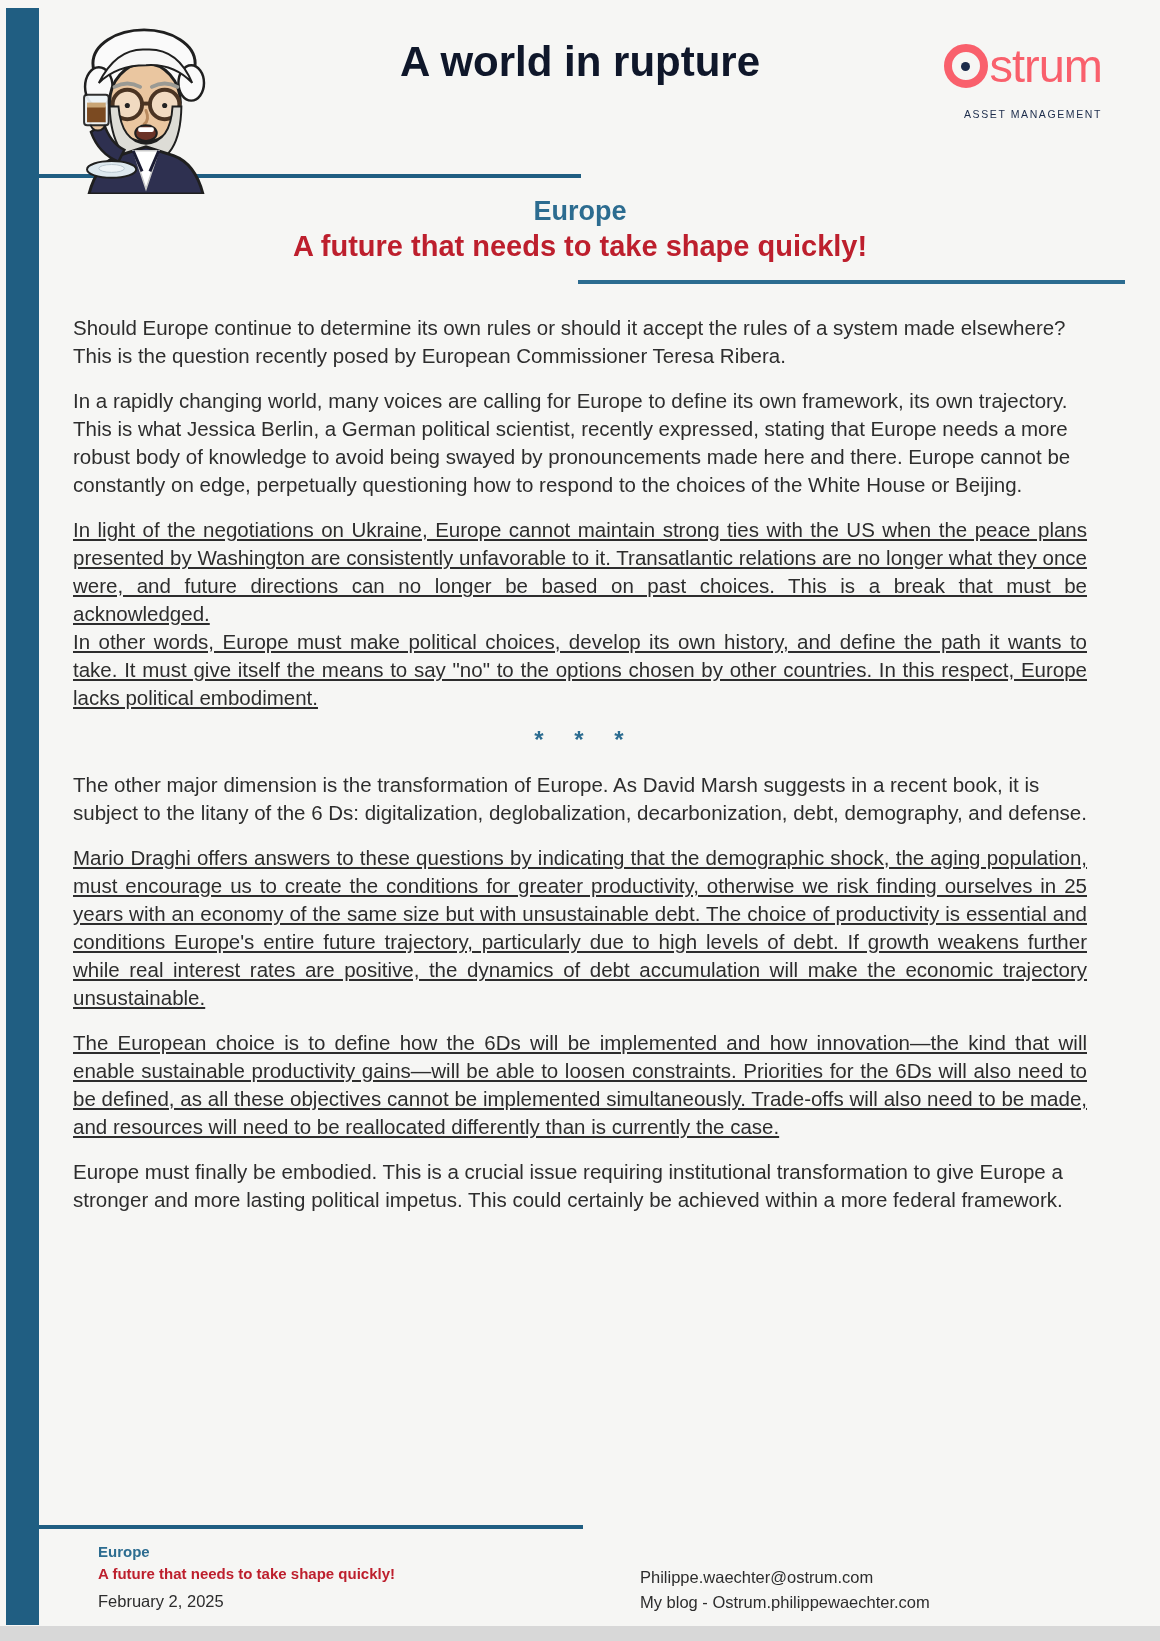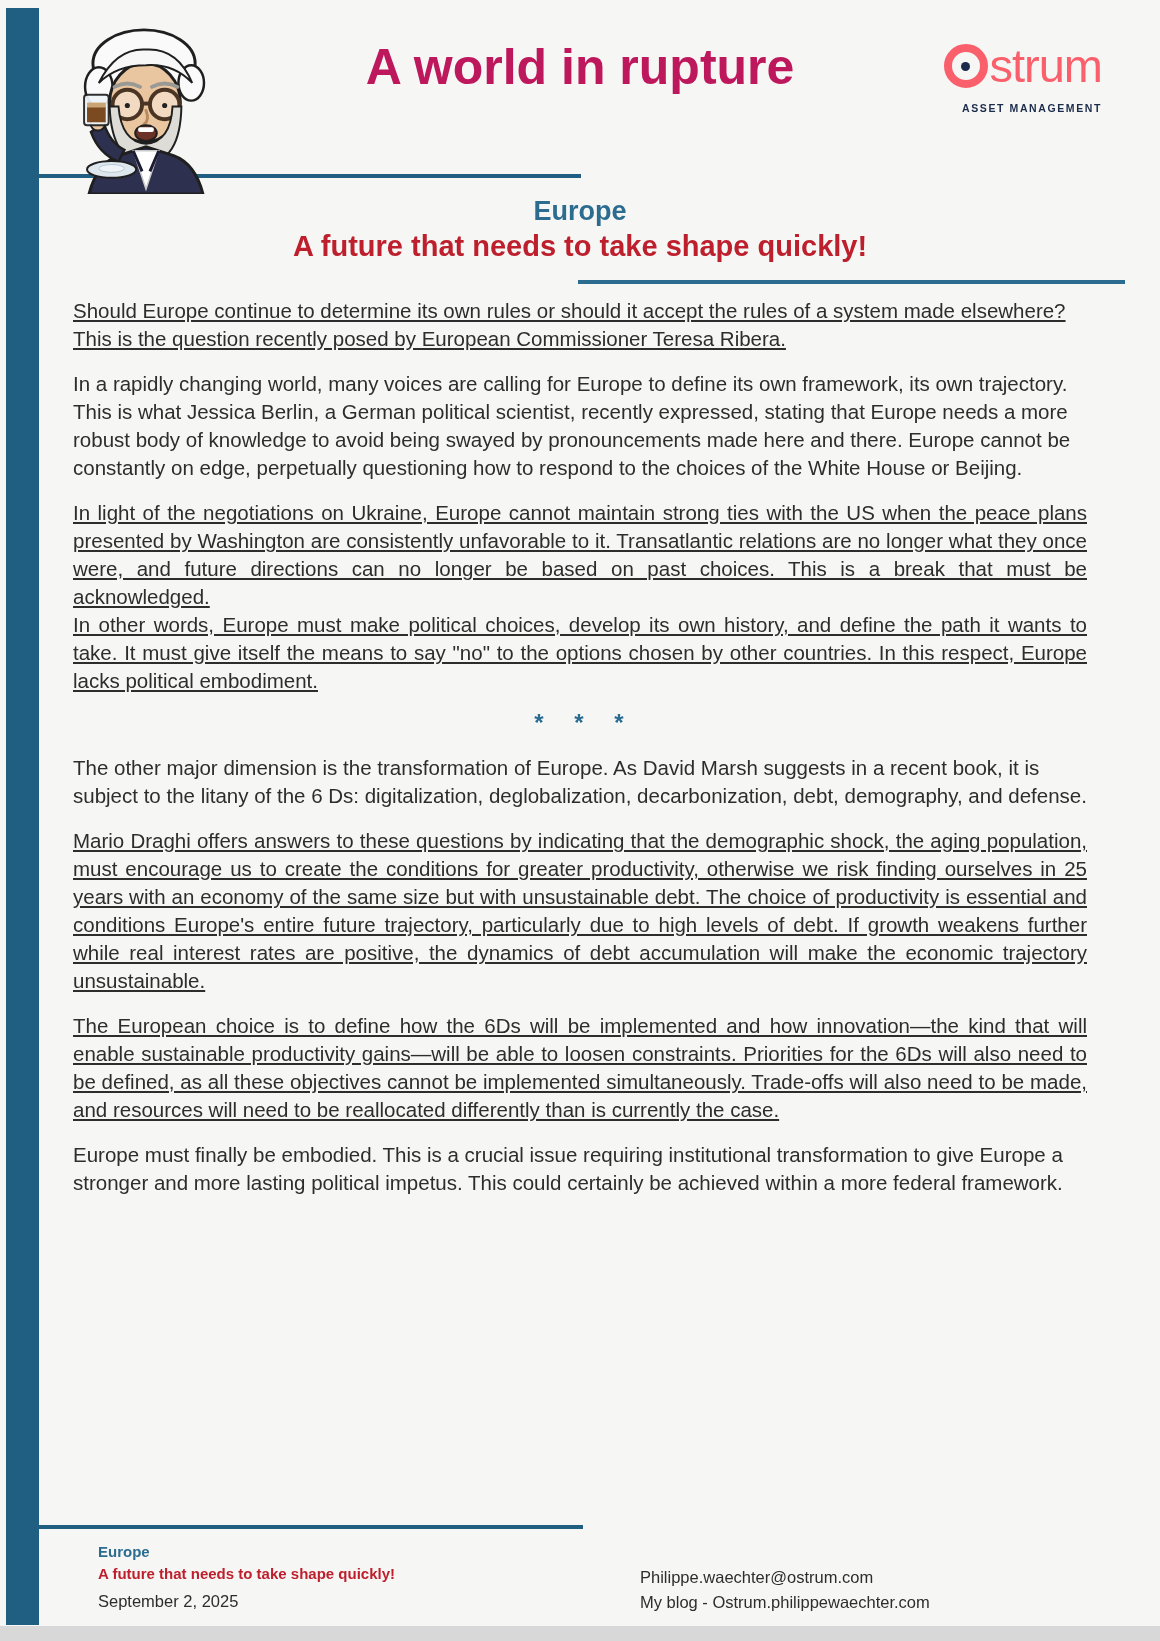--- a/index.html
+++ b/index.html
@@ -27,21 +27,21 @@
   
   .avatar {
     position:absolute; left:56px; top:22px;
     width:180px; height:172px; z-index:3;
   }
   .header-center {
     position:absolute; left:300px; top:38px; width:560px;
     text-align:center; z-index:2;
   }
   .header-title {
-    font-size:50px; font-weight:bold; color:#be185d;
+    font-size:42px; font-weight:bold; color:#0f172a;
     letter-spacing:0px;
   }
   .header-subtitle {
     margin-top:28px;
     font-size:23px; font-weight:400; color:#44769f;
   }
   .logo {
     position:absolute; right:58px; top:44px; z-index:2;
     text-align:right;
   }
@@ -54,22 +54,22 @@
   .logo-o .logo-dot {
     position:absolute; left:50%; top:50%;
     width:9px; height:9px; margin:-4.5px 0 0 -4.5px;
     border-radius:50%; background:#1b2b4a;
   }
   .logo-text {
     font-size:47px; color:#f9606c; font-weight:500;
     letter-spacing:-1px; line-height:44px;
   }
   .logo-tagline {
-    margin-top:14px;
-    font-size:10.5px; font-weight:bold; color:#1b2b4a;
+    margin-top:20px;
+    font-size:10.5px; font-weight:normal; color:#1b2b4a;
     letter-spacing:1.6px;
   }
   .header-rule {
     position:absolute; left:39px; top:174px;
     width:542px; height:4px; background:#205e82; z-index:1;
   }
   
   .article {
     position:absolute; left:73px; top:196px; width:1014px;
   }
@@ -84,21 +84,21 @@
   .title-rule {
     margin:17px 0 0 505px;
     width:547px; height:4px; background:#2c6c90;
   }
   .article p {
     margin-top:17px;
     font-size:20.5px; line-height:28px; color:#2d2d2d;
     white-space:pre-line;
   }
   .article p.justify { text-align:justify;text-decoration:underline; }
-  .article p.first { margin-top:13px;text-decoration:underline; }
+  .article p.first { margin-top:30px; }
   .separator {
     margin-top:14px;
     text-align:center;
     font-size:24px; font-weight:bold; color:#2c6c90;
     word-spacing:20px; letter-spacing:2px;
   }
   
   .footer-rule {
     position:absolute; left:39px; top:1525px;
     width:544px; height:4px; background:#205e82;
@@ -202,21 +202,21 @@
     <p class="justify">Mario Draghi offers answers to these questions by indicating that the demographic shock, the aging population, must encourage us to create the conditions for greater productivity, otherwise we risk finding ourselves in 25 years with an economy of the same size but with unsustainable debt. The choice of productivity is essential and conditions Europe's entire future trajectory, particularly due to high levels of debt. If growth weakens further while real interest rates are positive, the dynamics of debt accumulation will make the economic trajectory unsustainable.</p>
     <p class="justify">The European choice is to define how the 6Ds will be implemented and how innovation—the kind that will enable sustainable productivity gains—will be able to loosen constraints. Priorities for the 6Ds will also need to be defined, as all these objectives cannot be implemented simultaneously. Trade-offs will also need to be made, and resources will need to be reallocated differently than is currently the case.</p>
     <p>Europe must finally be embodied. This is a crucial issue requiring institutional transformation to give Europe a stronger and more lasting political impetus. This could certainly be achieved within a more federal framework.</p>
   </div>
 
   <div class="footer-rule"></div>
 
   <div class="footer-left">
     <div class="footer-kicker">Europe</div>
     <div class="footer-title">A future that needs to take shape quickly!</div>
-    <div class="footer-date">September 2, 2025</div>
+    <div class="footer-date">February 2, 2025</div>
   </div>
 
   <div class="footer-right">
     <div>Philippe.waechter@ostrum.com</div>
     <div>My blog - Ostrum.philippewaechter.com</div>
   </div>
 
   <div class="bottom-strip"></div>
 
 </div>

